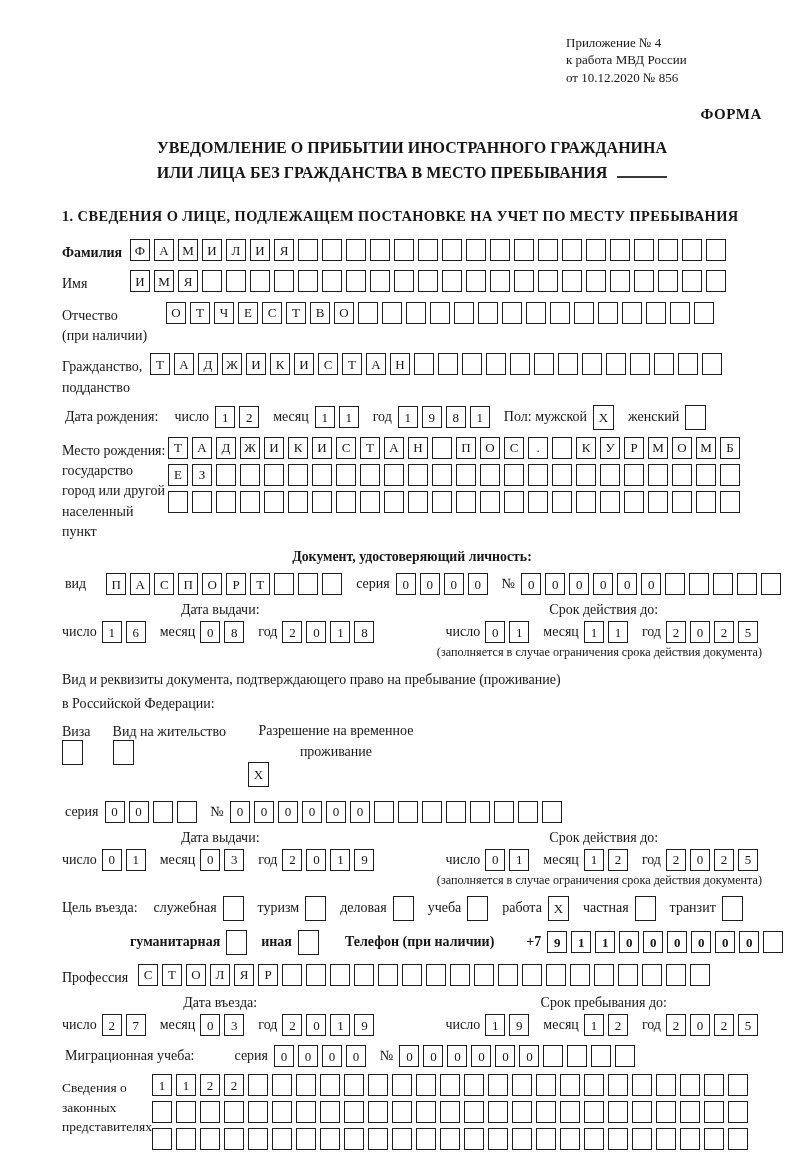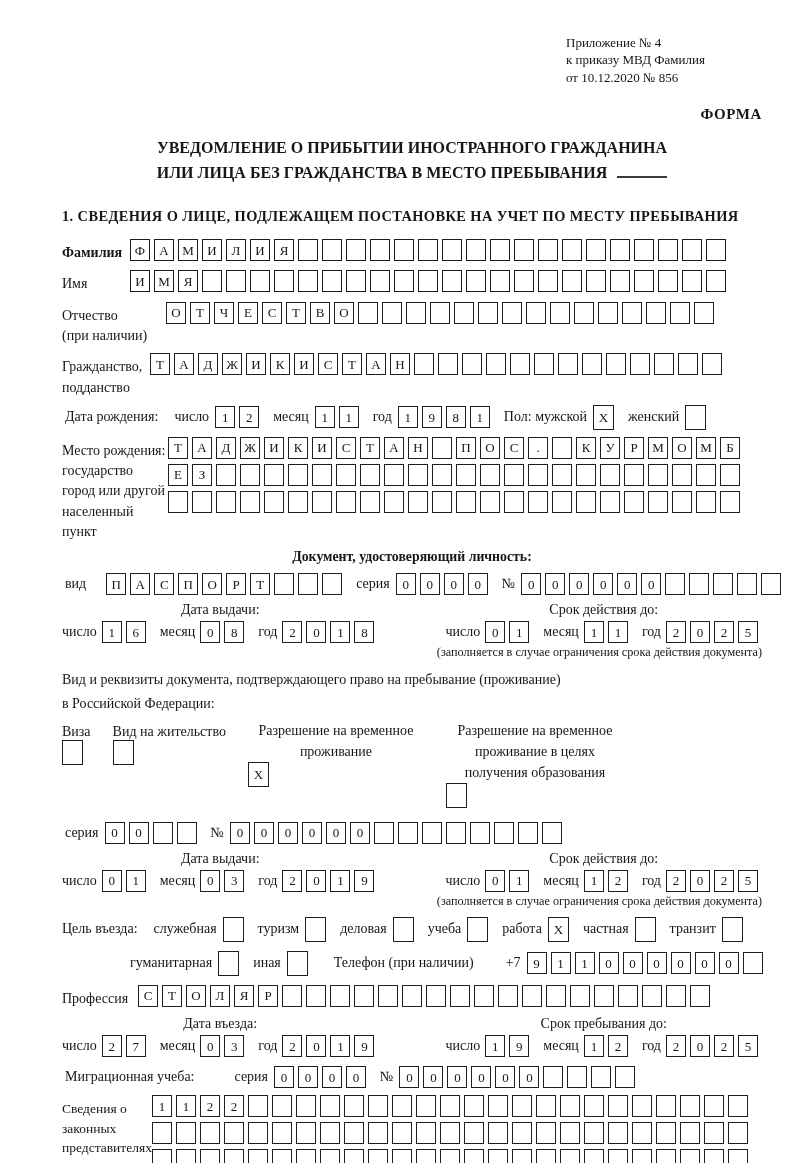--- a/index.html
+++ b/index.html
@@ -46,31 +46,31 @@
 
   .opts{display:flex;align-items:flex-start;margin:2px 0 14px 0;}
   .opt{display:flex;align-items:flex-start;margin-right:14px;flex-direction:column;}
   .opt .olbl{font-size:14px;margin-right:8px;padding-top:4px;}
   .opt .olbl.c{text-align:center;line-height:1.5;padding-top:0;}
   .opt .w170{width:176px;} .opt .w180{width:178px;}
 
   .purp{display:flex;align-items:center;margin-bottom:9px;flex-wrap:nowrap;}
   .purp .t{font-size:14px;margin:0 6px 0 10px;white-space:nowrap;}
   .purp .t:first-child{margin-left:0;}
-  .indent68{margin-left:68px;}
+  .indent68{margin-left:68px;font-weight:bold;}
   .mt2{margin-top:2px;} .mt6{margin-top:6px;}
 </style>
 </head>
 <body>
 
 <div class="page">
 
   <div class="appendix">
     <div>Приложение № 4</div>
-    <div>к приказу МВД Фамилия</div>
+    <div>к работа МВД России</div>
     <div>от 10.12.2020 № 856</div>
   </div>
 
   <div class="forma">ФОРМА</div>
 
   <div class="title">
     <div>УВЕДОМЛЕНИЕ О ПРИБЫТИИ ИНОСТРАННОГО ГРАЖДАНИНА</div>
     <div><span>ИЛИ ЛИЦА БЕЗ ГРАЖДАНСТВА В МЕСТО ПРЕБЫВАНИЯ</span><span class="underline"></span></div>
   </div>
 
@@ -425,26 +425,20 @@
       <span class="cells chk">
           <span class="cell"></span>
         </span>
     </div>
     <div class="opt">
       <span class="olbl c w170">Разрешение на временное проживание</span>
       <span class="cells chk">
           <span class="cell">X</span>
         </span>
     </div>
-    <div class="opt">
-      <span class="olbl c w180">Разрешение на временное проживание в целях получения образования</span>
-      <span class="cells chk">
-          <span class="cell"></span>
-        </span>
-    </div>
   </div>
 
   <div class="row inl">
     <span class="t">серия</span>
     <span class="cells">
         <span class="cell">0</span>
         <span class="cell">0</span>
         <span class="cell"></span>
         <span class="cell"></span>
       </span>

